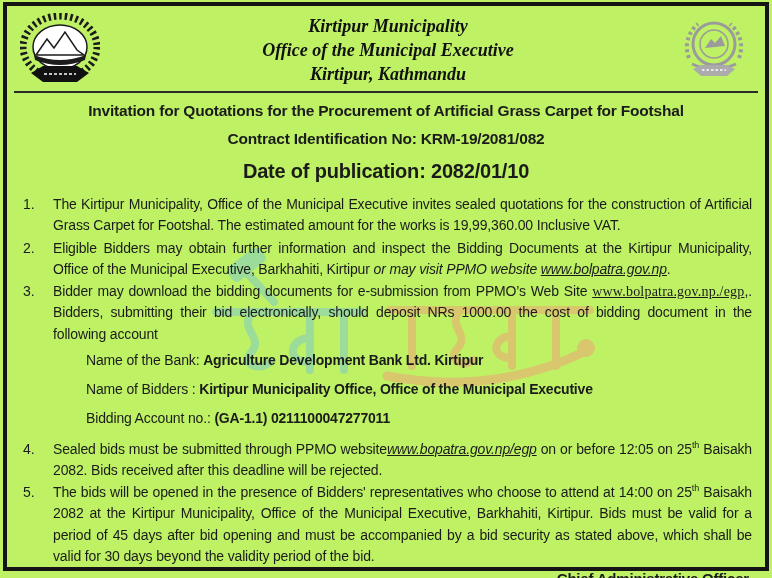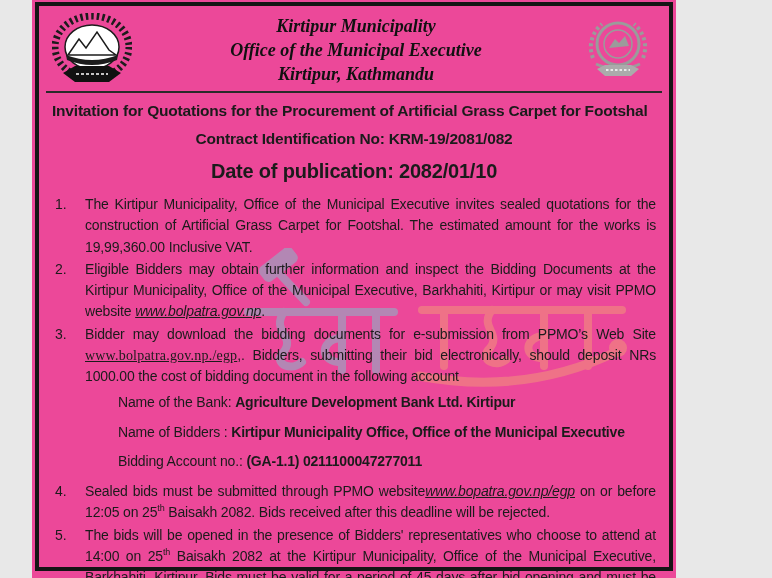--- a/index.html
+++ b/index.html
@@ -1,42 +1,42 @@
 <!DOCTYPE html>
 <html><head>
 <meta charset="utf-8">
 <style>
   * { margin:0; padding:0; box-sizing:border-box; }
   html,body { background:#e8e8e8; }
   .page {
-    width:644px; height:578px; background:#ec4899; position:relative;
-    font-family:"Liberation Sans", sans-serif; color:#1b1b1b; overflow:hidden;margin-left:32px;
+    width:772px; height:578px; background:#bef264; position:relative;
+    font-family:"Liberation Sans", sans-serif; color:#1b1b1b; overflow:hidden;
   }
   .frame {
     position:absolute; left:3px; top:2px; right:3px; bottom:7px;
     border:4px solid #151515; padding:5px 13px 3px 13px; z-index:1;
   }
   
   .header { display:flex; align-items:flex-start; height:78px; }
   .logo-left { width:84px; flex:none; padding-top:2px; }
   .logo-right { width:80px; flex:none; padding-top:3px; text-align:right; }
   .header-center { flex:1; text-align:center; padding-top:4px;
     font-family:"Liberation Serif", serif; font-style:italic; font-weight:bold;
     font-size:18px; line-height:1.32; color:#111; }
   .header-rule { border-top:2px solid #2a2a2a; margin:2px -6px 0 -6px; }
   
-  .title-main  { font-weight:bold; font-size:15.5px; margin-top:9px; letter-spacing:-0.2px; }
+  .title-main  { text-align:center; font-weight:bold; font-size:15.5px; margin-top:9px; letter-spacing:-0.2px; }
   .title-sub   { text-align:center; font-weight:bold; font-size:15.5px; margin-top:10px; letter-spacing:-0.2px; }
   .title-date  { text-align:center; font-weight:bold; font-size:20px; margin-top:12px; letter-spacing:-0.2px; }
   
   .list { margin-top:11px; font-size:14px; line-height:1.52; letter-spacing:-0.15px; }
   .item { display:flex; margin-bottom:1px; }
   .item .num { width:33px; flex:none; padding-left:3px; }
   .item .itext { flex:1; text-align:justify; }
-  .it { }
+  .it { font-style:italic; }
   .it-u { font-style:italic; text-decoration:underline; }
   .serif-u { font-family:"Liberation Serif", serif; text-decoration:underline; letter-spacing:0.2px; }
   sup.th { font-size:9px; vertical-align:super; line-height:0; }
   
   .bank { margin:5px 0 6px 33px; }
   .bank-line { margin-bottom:8px; text-align:left; }
   .bank-line b { letter-spacing:-0.2px; }
   
   .footer { text-align:right; font-weight:bold; font-size:15px; margin-top:3px; padding-right:3px; letter-spacing:-0.2px; }
   

